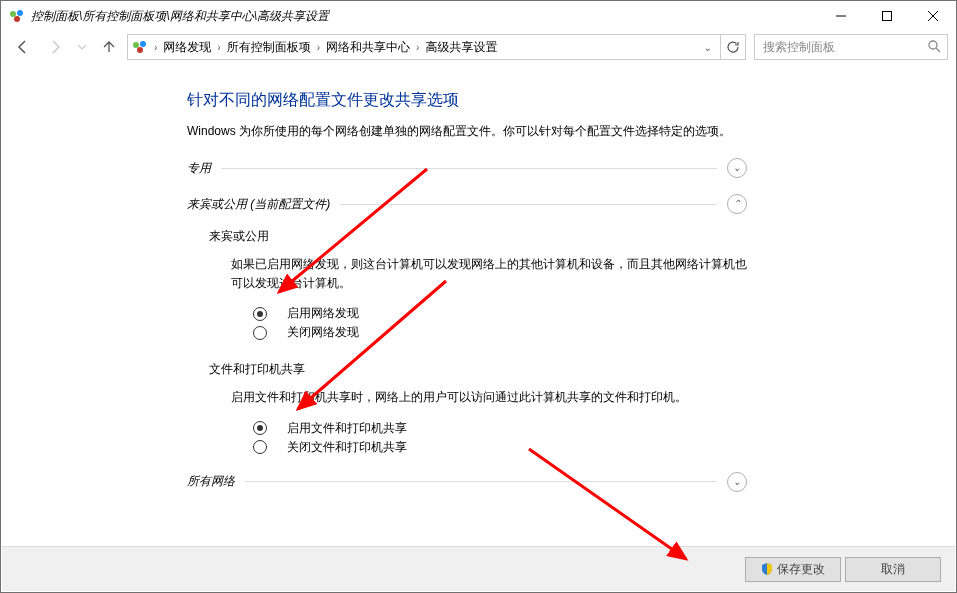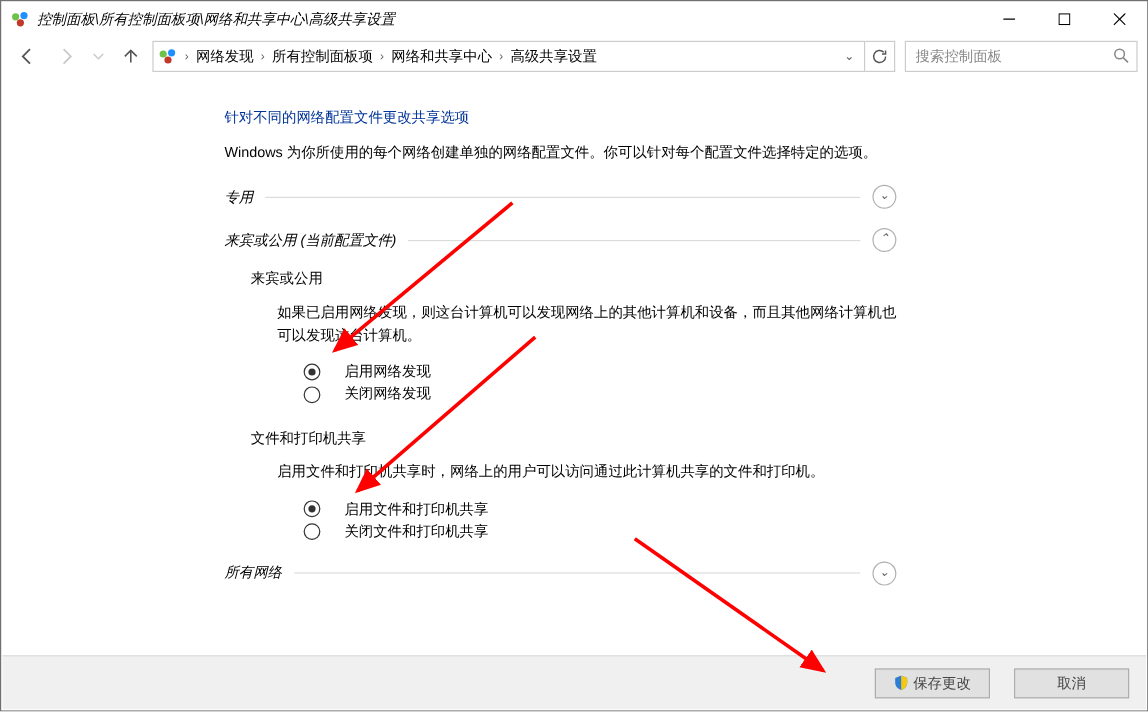--- a/index.html
+++ b/index.html
@@ -22,37 +22,37 @@
   .crumb-sep { color: #606060; font-size: 10px; }
   .addr-spacer { flex: 1; }
   .addr-drop { color: #606060; font-size: 10px; padding: 0 4px; }
   .searchbox { width: 180px; height: 24px; border: 1px solid #cccccc; margin-left: 4px; display: flex; align-items: center; padding: 0 6px; color: #777; }
   .searchbox input { border: none; outline: none; flex: 1; font-size: 12px; color: #4d7c0f; }
   .searchbox input::placeholder { color: #888; }
   .searchicon { color: #888; }
 
   .content { position: absolute; left: 1px; right: 1px; top: 67px; bottom: 46px; overflow: hidden; }
   .inner { width: 560px; margin-left: 185px; padding-top: 22px; }
-  .page-title { color: #003399; font-size: 12px; margin-bottom: 12px; }
+  .page-title { color: #003399; font-size: 16px; margin-bottom: 12px; }
   .page-desc { font-size: 12px; margin-bottom: 18px; }
 
   .section { margin-bottom: 16px; }
   .sec-head { display: flex; align-items: center; cursor: default; font-style: italic; }
   .sec-label { font-size: 12px; white-space: nowrap; }
   .sec-line { flex: 1; height: 1px; background: #dcdcdc; margin: 0 10px; }
   .sec-chev { width: 18px; height: 18px; border: 1px solid #b0b0b0; border-radius: 50%; display:flex;align-items:center;justify-content:center;color:#666;font-size:10px; line-height: 1; }
 
   .sec-body { padding-left: 22px; margin-top: 14px; }
   .group-title { font-size: 12px; margin-bottom: 10px; }
   .group-desc { font-size: 12px; margin: 0 0 12px 22px; line-height: 1.6; }
   .radio-row { display: flex; align-items: center; margin: 2px 0 2px 44px; font-size: 12px; gap: 20px; }
   .radio { width: 12px; height: 12px; border: 1px solid #333; border-radius: 50%; display:inline-flex;align-items:center;justify-content:center; }
   .radio.checked::after { content:""; width:6px;height:6px;background:#333;border-radius:50%; }
 
-  .footer { position:absolute; left:1px; right:1px; bottom:1px; height:44px; border-top:1px solid #dcdcdc; background:#f0f0f0; display:flex;justify-content:flex-end;align-items:center;padding-right:14px; gap:20px; }
+  .footer { position:absolute; left:1px; right:1px; bottom:1px; height:44px; border-top:1px solid #dcdcdc; background:#f0f0f0; display:flex;justify-content:flex-end;align-items:center;padding-right:14px; gap:4px; }
   .btn { height:23px; min-width:74px; border:1px solid #adadad; background:#e1e1e1; font-size:12px; display:flex;align-items:center;justify-content:center; padding:0 10px; gap:4px; color:#444;}
   .btn.primary { color:#444; }
   .btn .shield { width:12px;height:12px; }
 
   
   .arrow { position:absolute; pointer-events:none; }
 </style>
 </head>
 <body>
 

